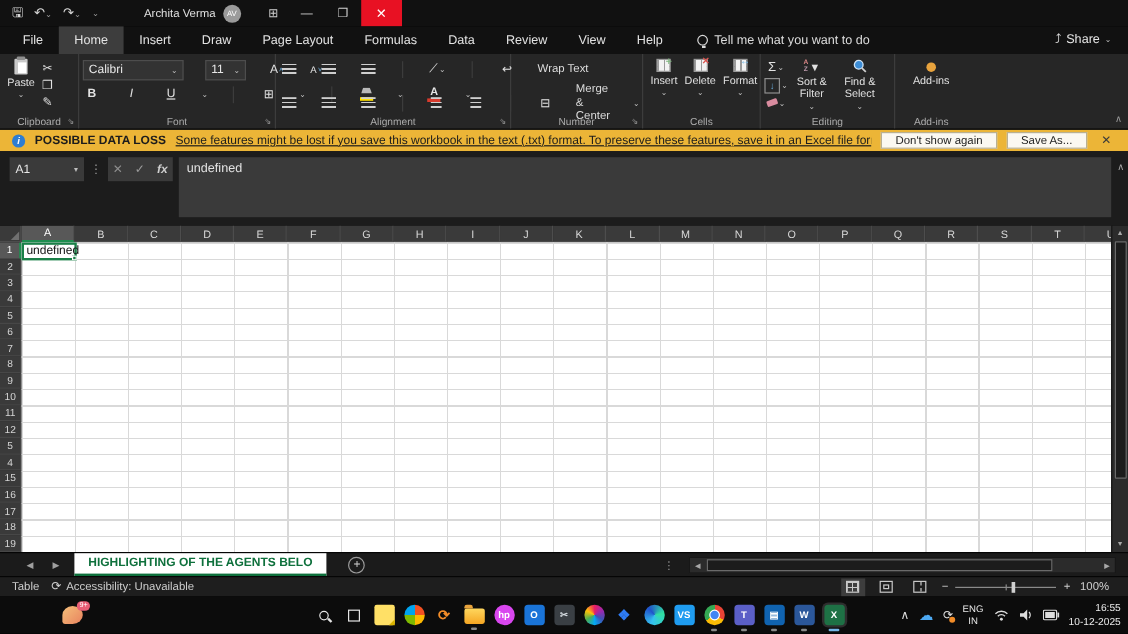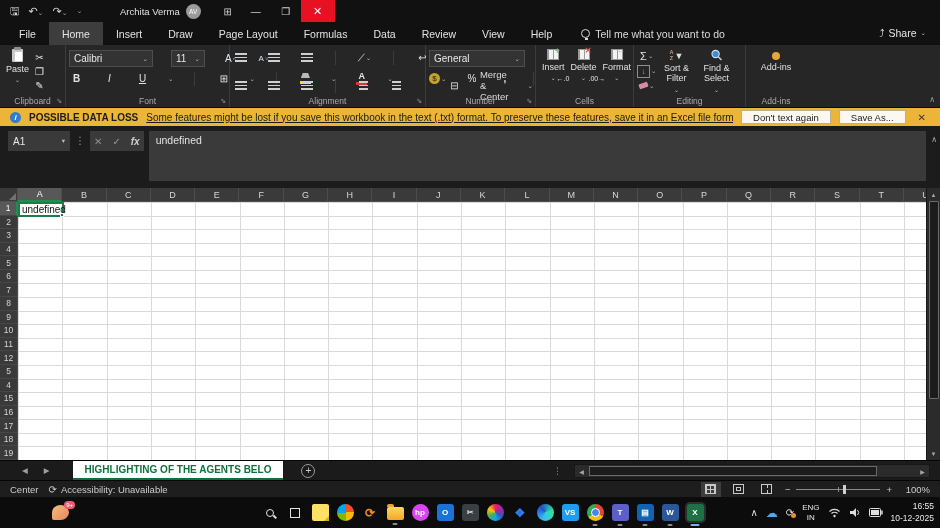--- a/index.html
+++ b/index.html
@@ -104,21 +104,21 @@
 .activecell{position:absolute;left:0;top:0;width:46px;height:15px;border:2px solid #1A7F47;background:#fff;color:#111;font-size:10px;display:flex;align-items:center;padding-left:2px;white-space:nowrap;overflow:visible}
 .fillhandle{position:absolute;right:-2px;bottom:-2px;width:4px;height:4px;background:#1A7F47;border:1px solid #fff}
 .vscroll{position:absolute;right:0;top:0;bottom:0;width:14px;background:#2b2b2b;border-left:1px solid #171717;display:flex;flex-direction:column;align-items:center}
 .vscroll .arr{height:13px;display:flex;align-items:center;justify-content:center;color:#a8a8a8;font-size:6px;width:100%}
 .vthumb{width:10px;height:198px;background:#1c1c1c;border:1px solid #6a6a6a;border-radius:1px}
 .vscroll .spacer{flex:1}
 
 
 .sheetbar{height:20px;background:#1b1b1b;display:flex;align-items:center;padding-left:14px;position:relative;flex:none;border-top:1px solid #050505}
 .tabnav{color:#9f9f9f;font-size:7.5px;padding:0 8px}
-.sheettab{height:100%;background:#fff;color:#0E703C;font-weight:bold;font-size:10px;display:flex;align-items:center;padding:0 12px;margin-left:15px;border-bottom:2px solid #0E703C;white-space:nowrap}
+.sheettab{height:100%;background:#fff;color:#0E703C;font-weight:bold;font-size:10px;display:flex;align-items:center;padding:0 12px;margin-left:4px;border-bottom:2px solid #0E703C;white-space:nowrap}
 .newsheet{width:14px;height:14px;border:1px solid #9a9a9a;border-radius:50%;color:#cfcfcf;font-size:10px;line-height:1;display:flex;align-items:center;justify-content:center;margin-left:18px}
 .hdots{position:absolute;right:378px;color:#9a9a9a;font-size:9px}
 .hscroll{position:absolute;right:10px;top:3px;width:356px;height:14px;background:#2b2b2b;border:1px solid #171717;display:flex;align-items:center}
 .hscroll .arr{width:13px;text-align:center;color:#a8a8a8;font-size:6px}
 .hthumb{height:10px;flex:none;width:288px;background:#1c1c1c;border:1px solid #6a6a6a;margin-left:1px}
 .hscroll .gap{flex:1}
 
 
 .statusbar{height:17px;background:#1e1e1e;display:flex;align-items:center;font-size:9.5px;color:#cdcdcd;padding:0 10px;gap:10px;flex:none;border-top:1px solid #050505}
 .acc{display:flex;align-items:center;gap:4px}
@@ -130,21 +130,21 @@
  repeating-linear-gradient(to right,#c9c9c9 0 1px,transparent 1px 4px),
  repeating-linear-gradient(to bottom,#c9c9c9 0 1px,transparent 1px 4px)}
 .v-layout{width:11px;height:10px;border:1px solid #c9c9c9;position:relative}
 .v-layout::after{content:"";position:absolute;left:2px;right:2px;top:2px;bottom:2px;border:1px solid #c9c9c9}
 .v-break{width:11px;height:10px;border:1px solid #c9c9c9;position:relative}
 .v-break::after{content:"";position:absolute;left:5px;top:0;bottom:0;border-left:1px dashed #c9c9c9}
 .zoomslider{display:flex;align-items:center;gap:6px;color:#cdcdcd}
 .ztrack{width:84px;height:1px;background:#8a8a8a;position:relative}
 .ztick{position:absolute;left:50%;top:-2px;width:1px;height:5px;background:#8a8a8a}
 .zthumb{position:absolute;left:55%;top:-4px;width:3px;height:9px;background:#d0d0d0}
-.zpct{width:30px;text-align:right}
+.zpct{width:30px;text-align:left}
 
 
 .taskbar{height:31px;background:#0c0c0c;display:flex;align-items:center;position:relative;flex:none}
 .tb-left{position:absolute;left:52px;display:flex;align-items:center}
 .widgeticon{width:17px;height:15px;border-radius:50% 50% 50% 2px;background:linear-gradient(135deg,#f5c07a,#e8825e);position:relative}
 .badge{position:absolute;top:-4px;right:-6px;background:#E85D75;color:#fff;font-size:6px;border-radius:6px;padding:0 2px;line-height:8px}
 .tb-center{margin:0 auto;display:flex;gap:8px;align-items:center}
 .tb-icon{width:17px;height:17px;position:relative;display:flex;align-items:center;justify-content:center;border-radius:3px;font-size:8px;font-weight:bold;flex:none}
 .tb-icon.running::after{content:"";position:absolute;bottom:-5px;left:50%;transform:translateX(-50%);width:5px;height:2px;border-radius:1px;background:#8a8a8a}
 .tb-icon.active-app{background-color:#2e2e2e;box-shadow:0 0 0 2px #2e2e2e}
@@ -325,37 +325,20 @@
           <span class="sbtn">⊟</span>
           <span style="font-size:9.5px">Merge &amp; Center</span>
           <span class="caret">⌄</span>
         </div>
       </div>
       <div class="glabel">Alignment</div>
       <div class="launcher">⇘</div>
     </div>
 
     <div class="rgroup" style="width:110px">
-      <div class="rowpair" style="flex:1">
-        <div class="sel" style="width:96px">
-          <span>General</span>
-          <span class="caret">⌄</span>
-        </div>
-        <div class="hrow">
-          <span class="sbtn">
-              <span style="width:11px;height:11px;border-radius:50%;background:#c9a227;color:#222;font-size:8px;display:flex;align-items:center;justify-content:center">$</span>
-              <span class="caret">⌄</span>
-            </span>
-          <span class="sbtn">%</span>
-          <span class="sbtn" style="font-weight:bold">,</span>
-          <span class="vdiv" style="height:14px"></span>
-          <span class="sbtn" style="font-size:7px">←.0</span>
-          <span class="sbtn" style="font-size:7px">.00→</span>
-        </div>
-      </div>
       <div class="glabel">Number</div>
       <div class="launcher">⇘</div>
     </div>
 
 
     <div class="rgroup" style="width:98px;justify-content:space-around">
       <div class="bigbtn">
         <span class="mini-grid">
             <span class="ov" style="color:#7fb77f">＋</span>
           </span>
@@ -423,21 +406,21 @@
       </div>
       <div class="glabel">Add-ins</div>
     </div>
     <div class="collapse-ribbon">∧</div>
   </div>
 
   <div class="warnbar">
     <span class="infoic">i</span>
     <span class="warn-title">POSSIBLE DATA LOSS</span>
     <span class="warn-msg">Some features might be lost if you save this workbook in the text (.txt) format. To preserve these features, save it in an Excel file format.</span>
-    <span class="warnbtn">Don't text again</span>
+    <span class="warnbtn">Don't show again</span>
     <span class="warnbtn">Save As...</span>
     <span class="warnclose">✕</span>
   </div>
 
   <div class="formularow">
     <div class="namebox">
       <span>A1</span>
       <span class="caret">▾</span>
     </div>
     <span class="fdots">⋮</span>
@@ -522,21 +505,21 @@
     <span class="hdots">⋮</span>
     <div class="hscroll">
       <span class="arr">◀</span>
       <span class="hthumb"></span>
       <span class="gap"></span>
       <span class="arr">▶</span>
     </div>
   </div>
 
   <div class="statusbar">
-    <span>Center</span>
+    <span>Table</span>
     <span class="acc">
       <span class="accic">⟳</span>
       <span>Accessibility: Unavailable</span>
     </span>
     <div class="sb-right">
       <span class="viewbtn on">
           <span class="v-normal"></span>
         </span>
       <span class="viewbtn">
           <span class="v-layout"></span>

